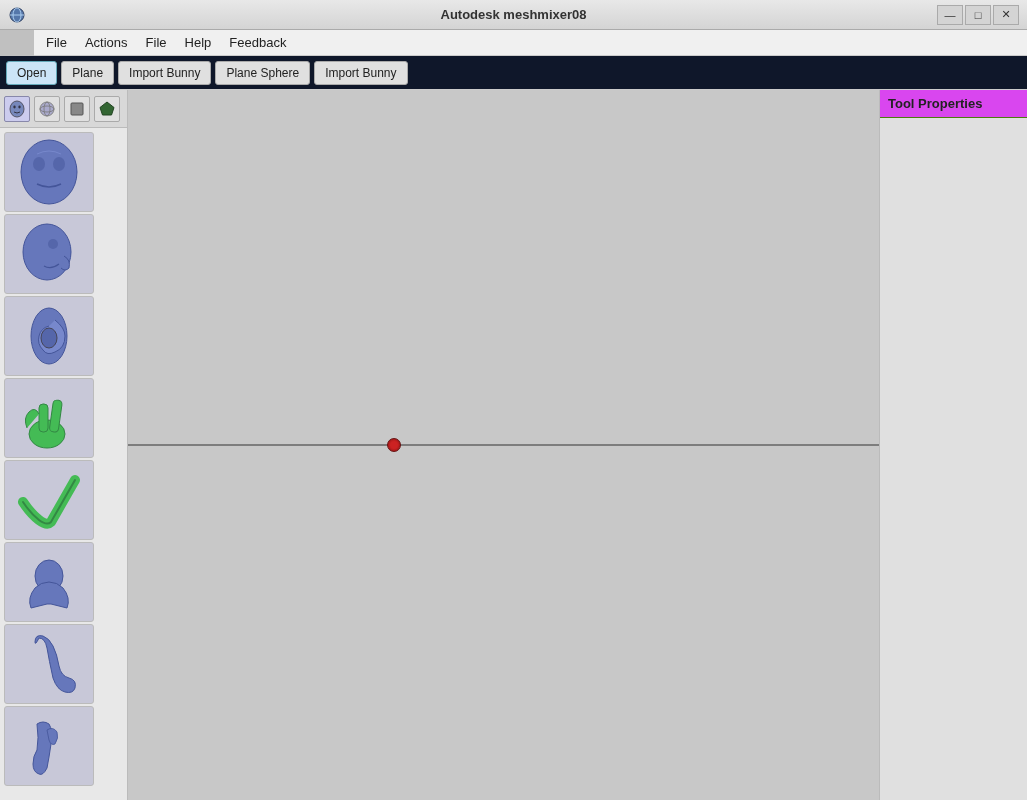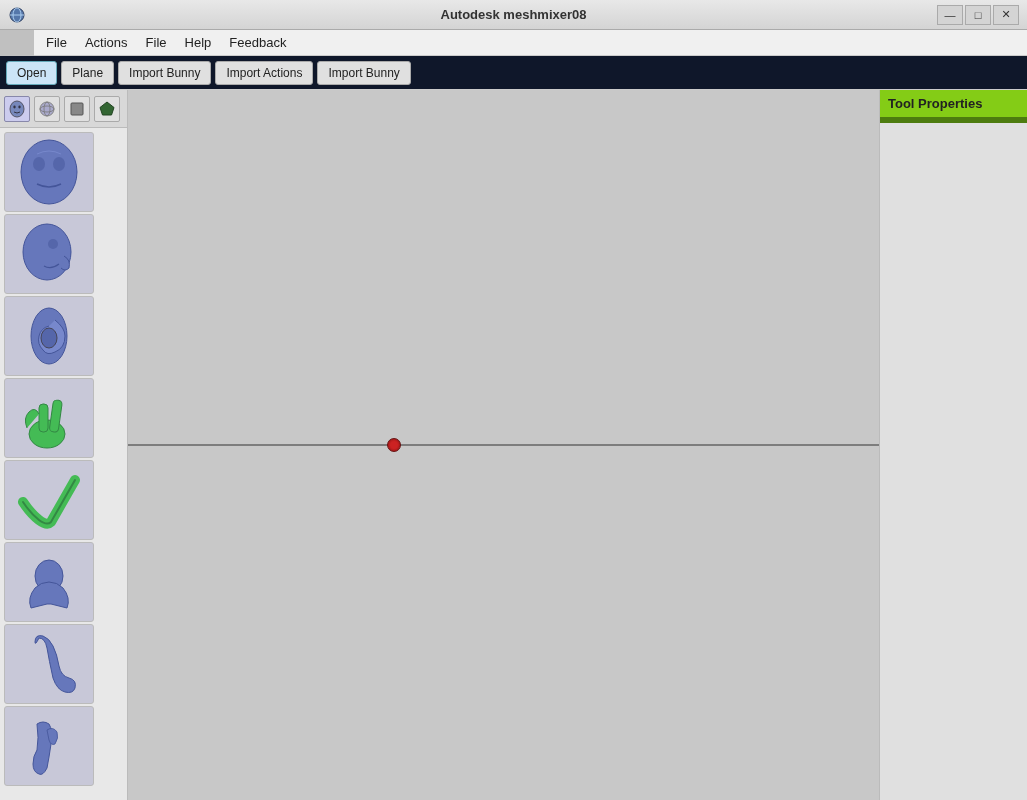--- a/index.html
+++ b/index.html
@@ -201,22 +201,22 @@
     }
 
     
     #right-panel {
       width: 148px;
       height: 100%;
       background: #e0e0e0;
       border-left: 1px solid #bbb;
     }
     #tool-properties-header {
-      background: #84cc16;
-      border-bottom: 6px solid #4d7c0f;
+      background: #d946ef;
+      border-bottom: 1px solid #4d7c0f;
       padding: 6px 8px;
       font-size: 13px;
       font-weight: 600;
       color: #222;
     }
 
     
     #mesh-items::-webkit-scrollbar { width: 10px; }
     #mesh-items::-webkit-scrollbar-track { background: #ddd; }
     #mesh-items::-webkit-scrollbar-thumb { background: #bbb; border: 1px solid #aaa; }
@@ -251,21 +251,21 @@
     <div class="menu-item">Actions</div>
     <div class="menu-item">File</div>
     <div class="menu-item">Help</div>
     <div class="menu-item">Feedback</div>
   </div>
 
 <div id="toolbar">
     <div class="toolbar-btn active">Open</div>
     <div class="toolbar-btn">Plane</div>
     <div class="toolbar-btn">Import Bunny</div>
-    <div class="toolbar-btn">Import Actions</div>
+    <div class="toolbar-btn">Plane Sphere</div>
     <div class="toolbar-btn">Import Bunny</div>
   </div>
 
 <div id="main-layout">
 
   <div id="left-sidebar">
     <div id="sidebar-tabs">
 
       <div class="sidebar-tab active-tab">
         <svg width="18" height="18" viewBox="0 0 18 18">

